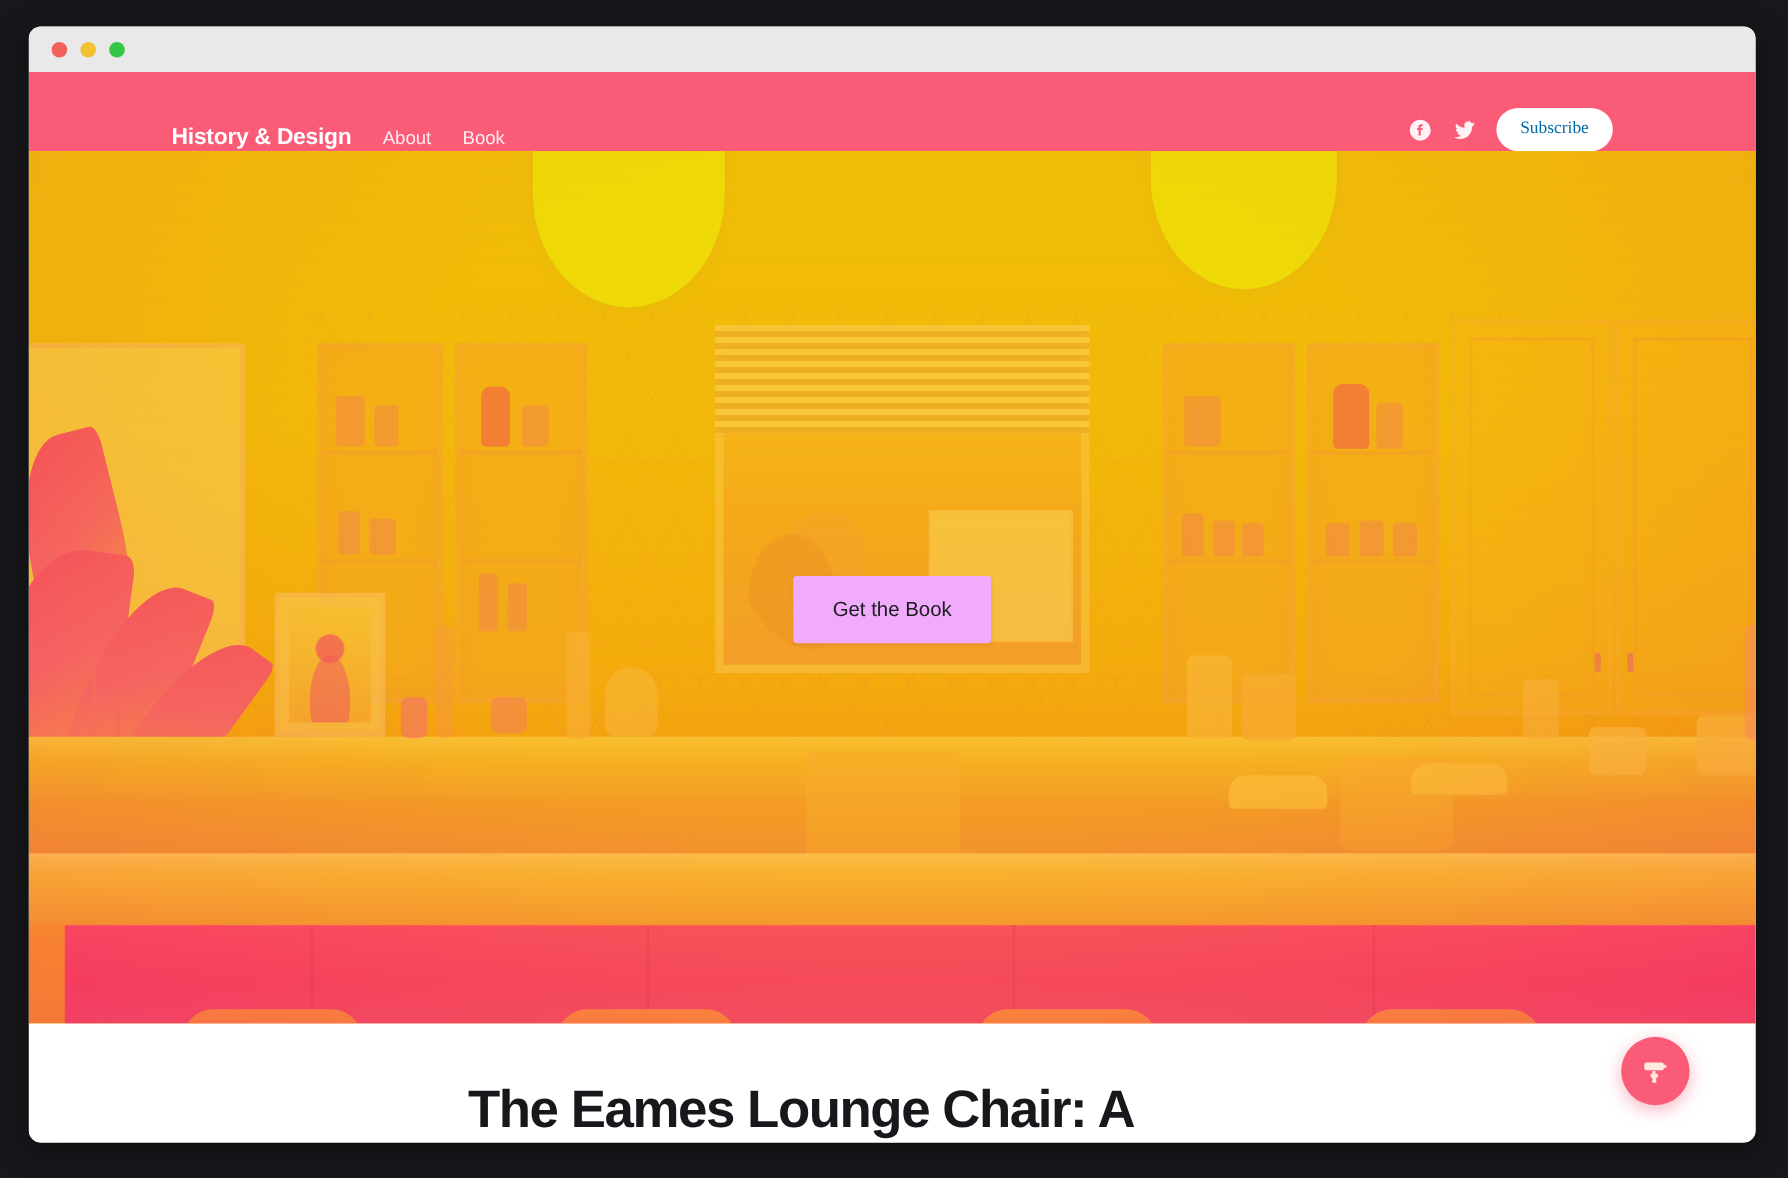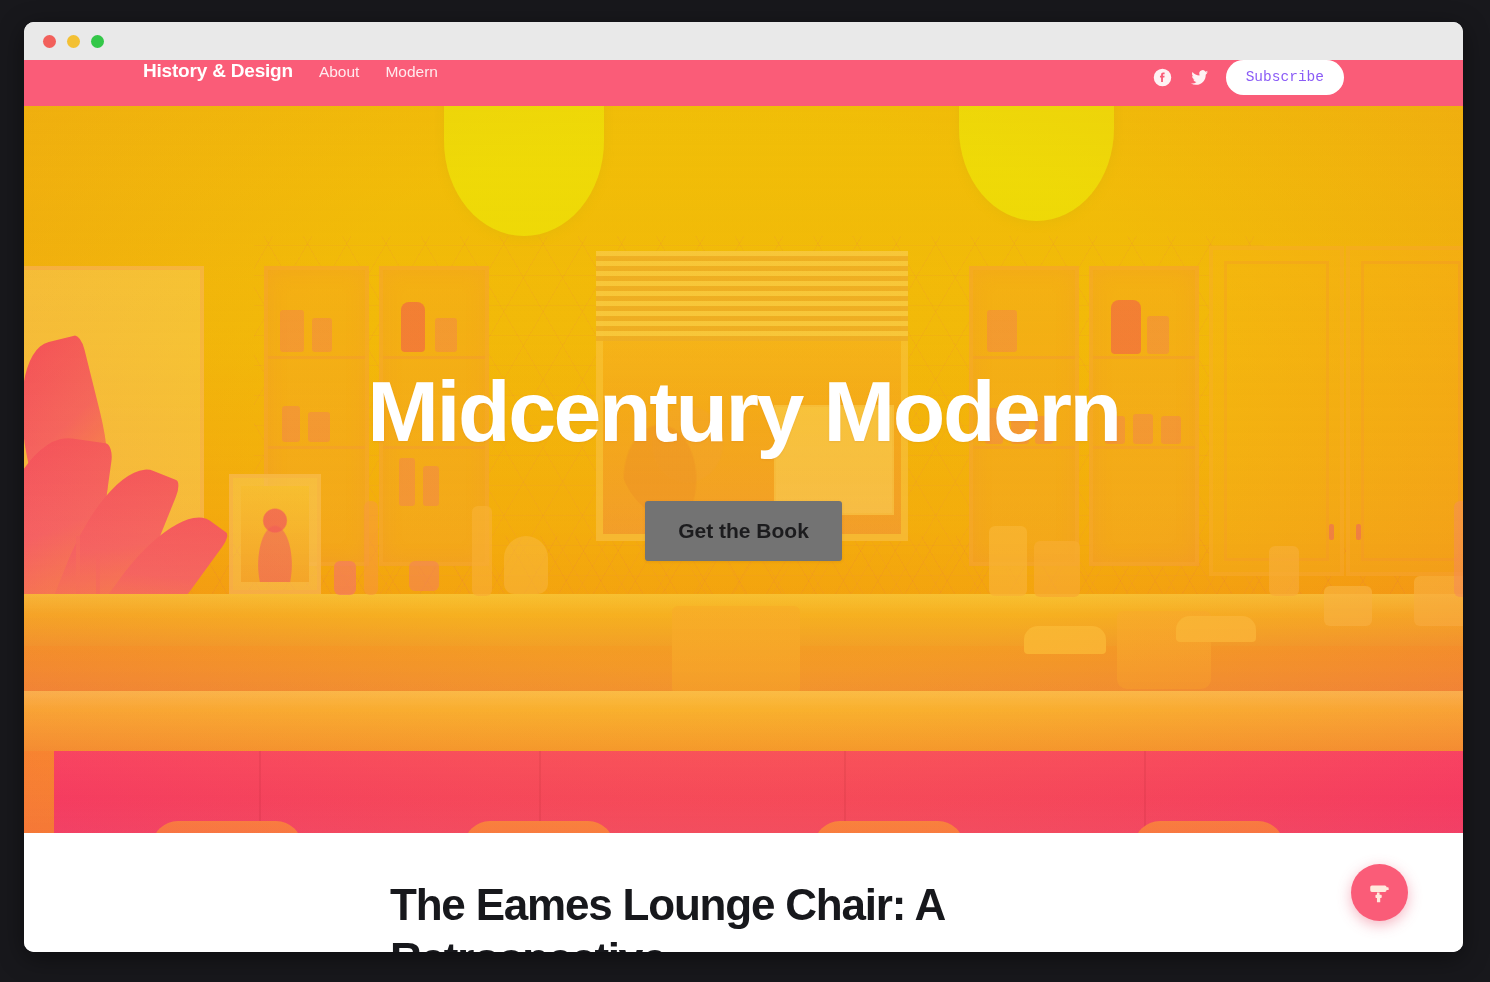--- a/index.html
+++ b/index.html
@@ -35,23 +35,23 @@
     padding-left:19px;
     gap:11px;
   }
   .dot{ width:13px; height:13px; border-radius:50%; display:block; }
   .dot.red{ background:#f2605b; }
   .dot.yellow{ background:#f3c033; }
   .dot.green{ background:#33c748; }
 
   
   .navbar{
-    height:46px;
+    height:66px;
     background:#fa5c78;
-    display:flex; align-items:flex-start;
+    display:flex; align-items:flex-end;
     padding:0 20px 0 0;
     position:relative;
   }
   .nav-left{
     display:flex; align-items:baseline;
     gap:26px;
     margin-left:119px;
   }
   .brand{
     color:#ffffff;
@@ -73,27 +73,27 @@
     padding-right:99px;
   }
   .social{
     width:21px; height:21px;
     display:flex; align-items:center; justify-content:center;
     opacity:.92;
   }
   .social svg{ width:21px; height:21px; fill:#ffffff; }
   .subscribe{
     background:#ffffff;
-    color:#8b5cf6;
+    color:#0369a1;
     font-size:14.5px;
     border:none;
     border-radius:18px;
     padding:9px 20px 10px;
     cursor:pointer;
-    font-family:Liberation Mono, monospace;
+    font-family:Liberation Serif, serif;
     white-space:nowrap;
   }
 
   
   .hero{
     position:relative;
     height:727px;
     overflow:hidden;
     background:#f2b705;
   }
@@ -303,25 +303,25 @@
     text-shadow:0 1px 2px rgba(180,90,40,.12);
   }
   .hero-sub{
     color:#ffffff;
     font-size:23px;
     margin-top:33px;
     letter-spacing:-.1px;
   }
   .cta{
     margin-top:47px;
-    background:#737373;
+    background:#f0abfc;
     color:#1c1c1e;
     font-family:inherit;
-    font-size:21px;
-    font-weight:bold;
+    font-size:17px;
+    font-weight:normal;
     border:none;
     border-radius:3px;
     padding:18px 33px;
     cursor:pointer;
     box-shadow:0 1px 3px rgba(120,60,20,.12);
   }
 
   
   .article{
     background:#ffffff;
@@ -362,21 +362,21 @@
     <div class="titlebar">
       <span class="dot red"></span>
       <span class="dot yellow"></span>
       <span class="dot green"></span>
     </div>
 
     <div class="navbar">
       <div class="nav-left">
         <span class="brand">History &amp; Design</span>
         <a class="nav-link" href="#">About</a>
-        <a class="nav-link" href="#">Modern</a>
+        <a class="nav-link" href="#">Book</a>
       </div>
       <div class="nav-right">
         <span class="social">
           <svg viewBox="0 0 24 24">
               <path d="M12 2a10 10 0 100 20 10 10 0 000-20zm2.4 6.2h-1.3c-.4 0-.6.2-.6.6v1.1h1.9l-.3 2h-1.6V17h-2.1v-5.1H9.1v-2h1.3V8.6c0-1.4.9-2.3 2.3-2.3h1.7v1.9z"></path>
             </svg>
         </span>
         <span class="social">
           <svg viewBox="0 0 24 24">
               <path d="M22 5.9c-.7.3-1.5.5-2.3.6.8-.5 1.4-1.3 1.7-2.2-.8.5-1.6.8-2.5 1A3.9 3.9 0 0012 8.8c0 .3 0 .6.1.9-3.3-.2-6.2-1.7-8.1-4.1-.3.6-.5 1.3-.5 2 0 1.4.7 2.6 1.8 3.3-.7 0-1.3-.2-1.8-.5 0 1.9 1.4 3.5 3.1 3.9-.3.1-.7.1-1 .1-.3 0-.5 0-.7-.1.5 1.6 2 2.7 3.7 2.7A7.9 7.9 0 012 18.6a11 11 0 006 1.8c7.2 0 11.1-6 11.1-11.1v-.5c.8-.6 1.4-1.3 1.9-2.1z"></path>
@@ -495,21 +495,20 @@
         <div class="stool" style="left:128px; width:150px;"></div>
         <div class="stool" style="left:440px; width:150px;"></div>
         <div class="stool" style="left:790px; width:150px;"></div>
         <div class="stool" style="left:1110px; width:150px;"></div>
 
         <div class="duotone"></div>
         <div class="duotone2"></div>
       </div>
 
       <div class="hero-copy">
-        <h1 class="hero-title">Midcentury Modern</h1>
         <button class="cta">Get the Book</button>
       </div>
     </div>
 
     <div class="article">
       <h2 class="article-title">The Eames Lounge Chair: A Retrospective</h2>
     </div>
 
     <button class="fab">
       <svg viewBox="0 0 24 24">

